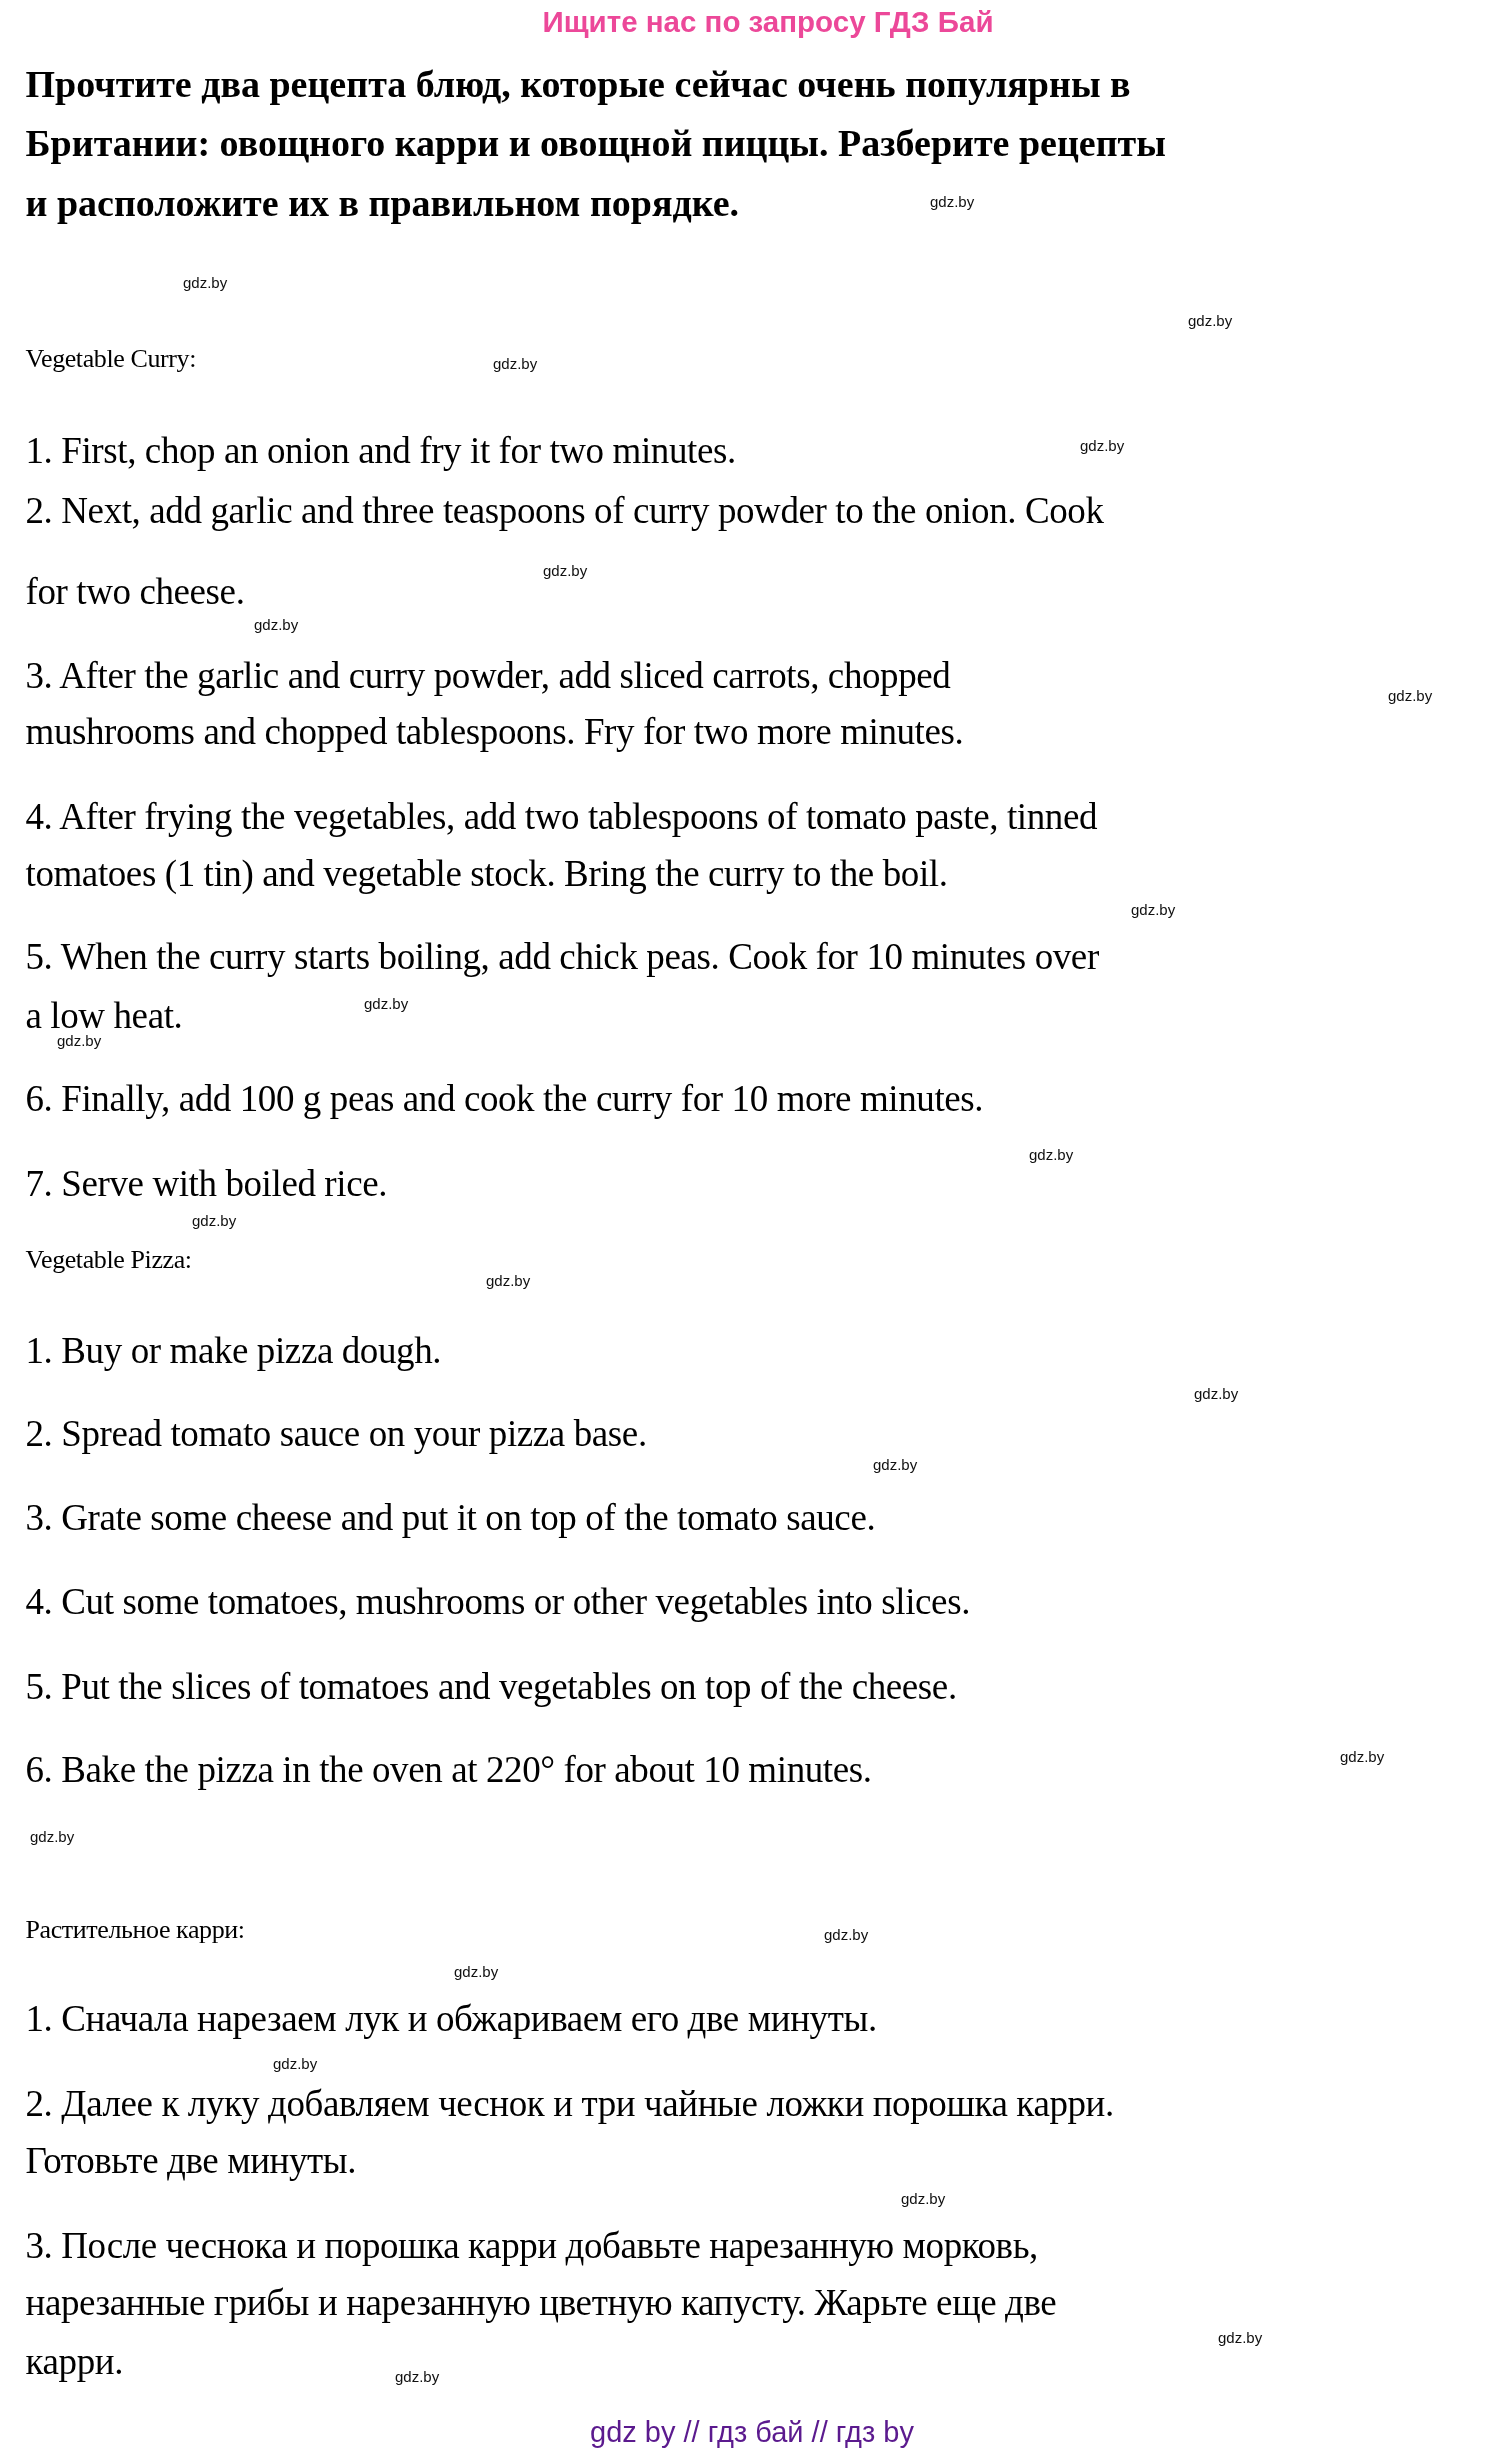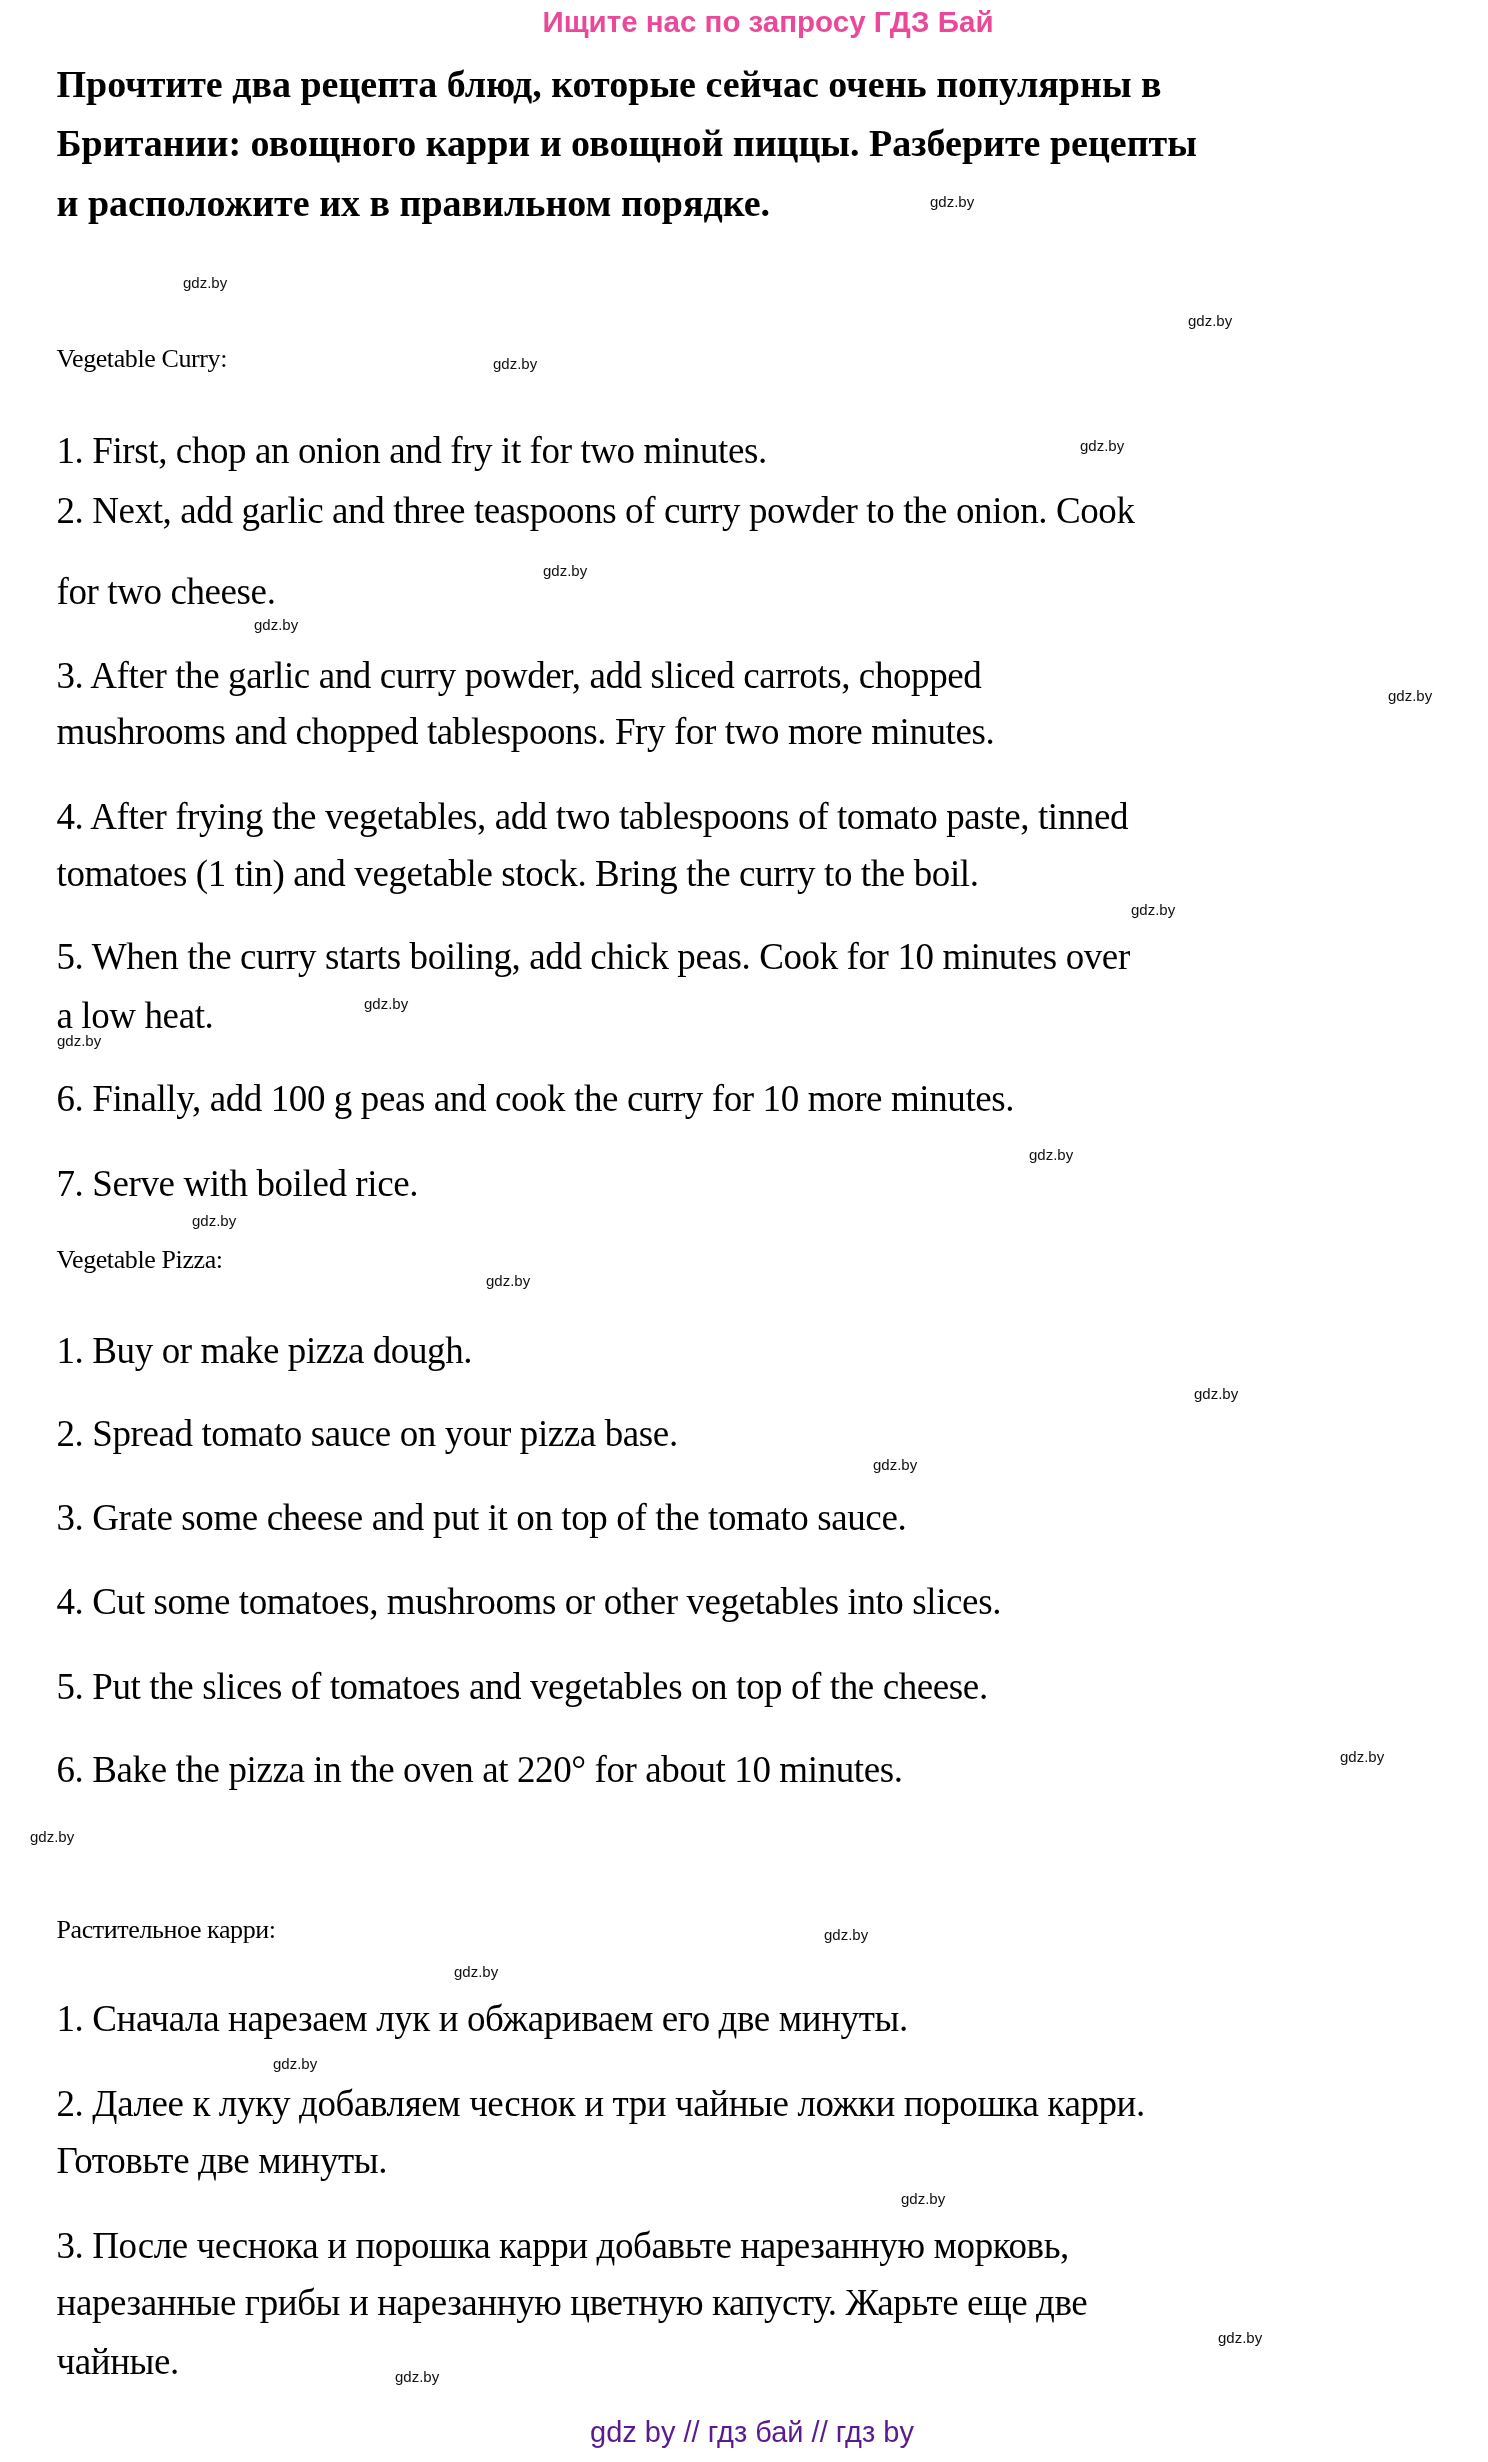--- a/index.html
+++ b/index.html
@@ -21,21 +21,20 @@
     font-size:29.5px;
     letter-spacing:0px;
   }
   .line{
     position:absolute;
     left:25.5px;
     font-size:37px;
     line-height:1.05;
     white-space:nowrap;
     letter-spacing:-0.4px;
-    margin-left:31px;
   }
   .intro-line{
     font-weight:bold;
     font-size:38px;
     letter-spacing:0px;
   }
   .heading-line{
     font-size:26px;
   }
   .wm{
@@ -86,21 +85,21 @@
   <div class="line" style="top:1583px">4. Cut some tomatoes, mushrooms or other vegetables into slices.</div>
   <div class="line" style="top:1668px">5. Put the slices of tomatoes and vegetables on top of the cheese.</div>
   <div class="line" style="top:1751px">6. Bake the pizza in the oven at 220° for about 10 minutes.</div>
 
   <div class="line heading-line" style="top:1916px">Растительное карри:</div>
   <div class="line" style="top:2000px">1. Сначала нарезаем лук и обжариваем его две минуты.</div>
   <div class="line" style="top:2085px">2. Далее к луку добавляем чеснок и три чайные ложки порошка карри.</div>
   <div class="line" style="top:2142px">Готовьте две минуты.</div>
   <div class="line" style="top:2227px">3. После чеснока и порошка карри добавьте нарезанную морковь,</div>
   <div class="line" style="top:2284px">нарезанные грибы и нарезанную цветную капусту. Жарьте еще две</div>
-  <div class="line" style="top:2343px">чайные.</div>
+  <div class="line" style="top:2343px">карри.</div>
 
   <span class="wm" style="left:930px;top:194px">gdz.by</span>
   <span class="wm" style="left:183px;top:275px">gdz.by</span>
   <span class="wm" style="left:1188px;top:313px">gdz.by</span>
   <span class="wm" style="left:493px;top:356px">gdz.by</span>
   <span class="wm" style="left:1080px;top:438px">gdz.by</span>
   <span class="wm" style="left:543px;top:563px">gdz.by</span>
   <span class="wm" style="left:254px;top:617px">gdz.by</span>
   <span class="wm" style="left:1388px;top:688px">gdz.by</span>
   <span class="wm" style="left:1131px;top:902px">gdz.by</span>

